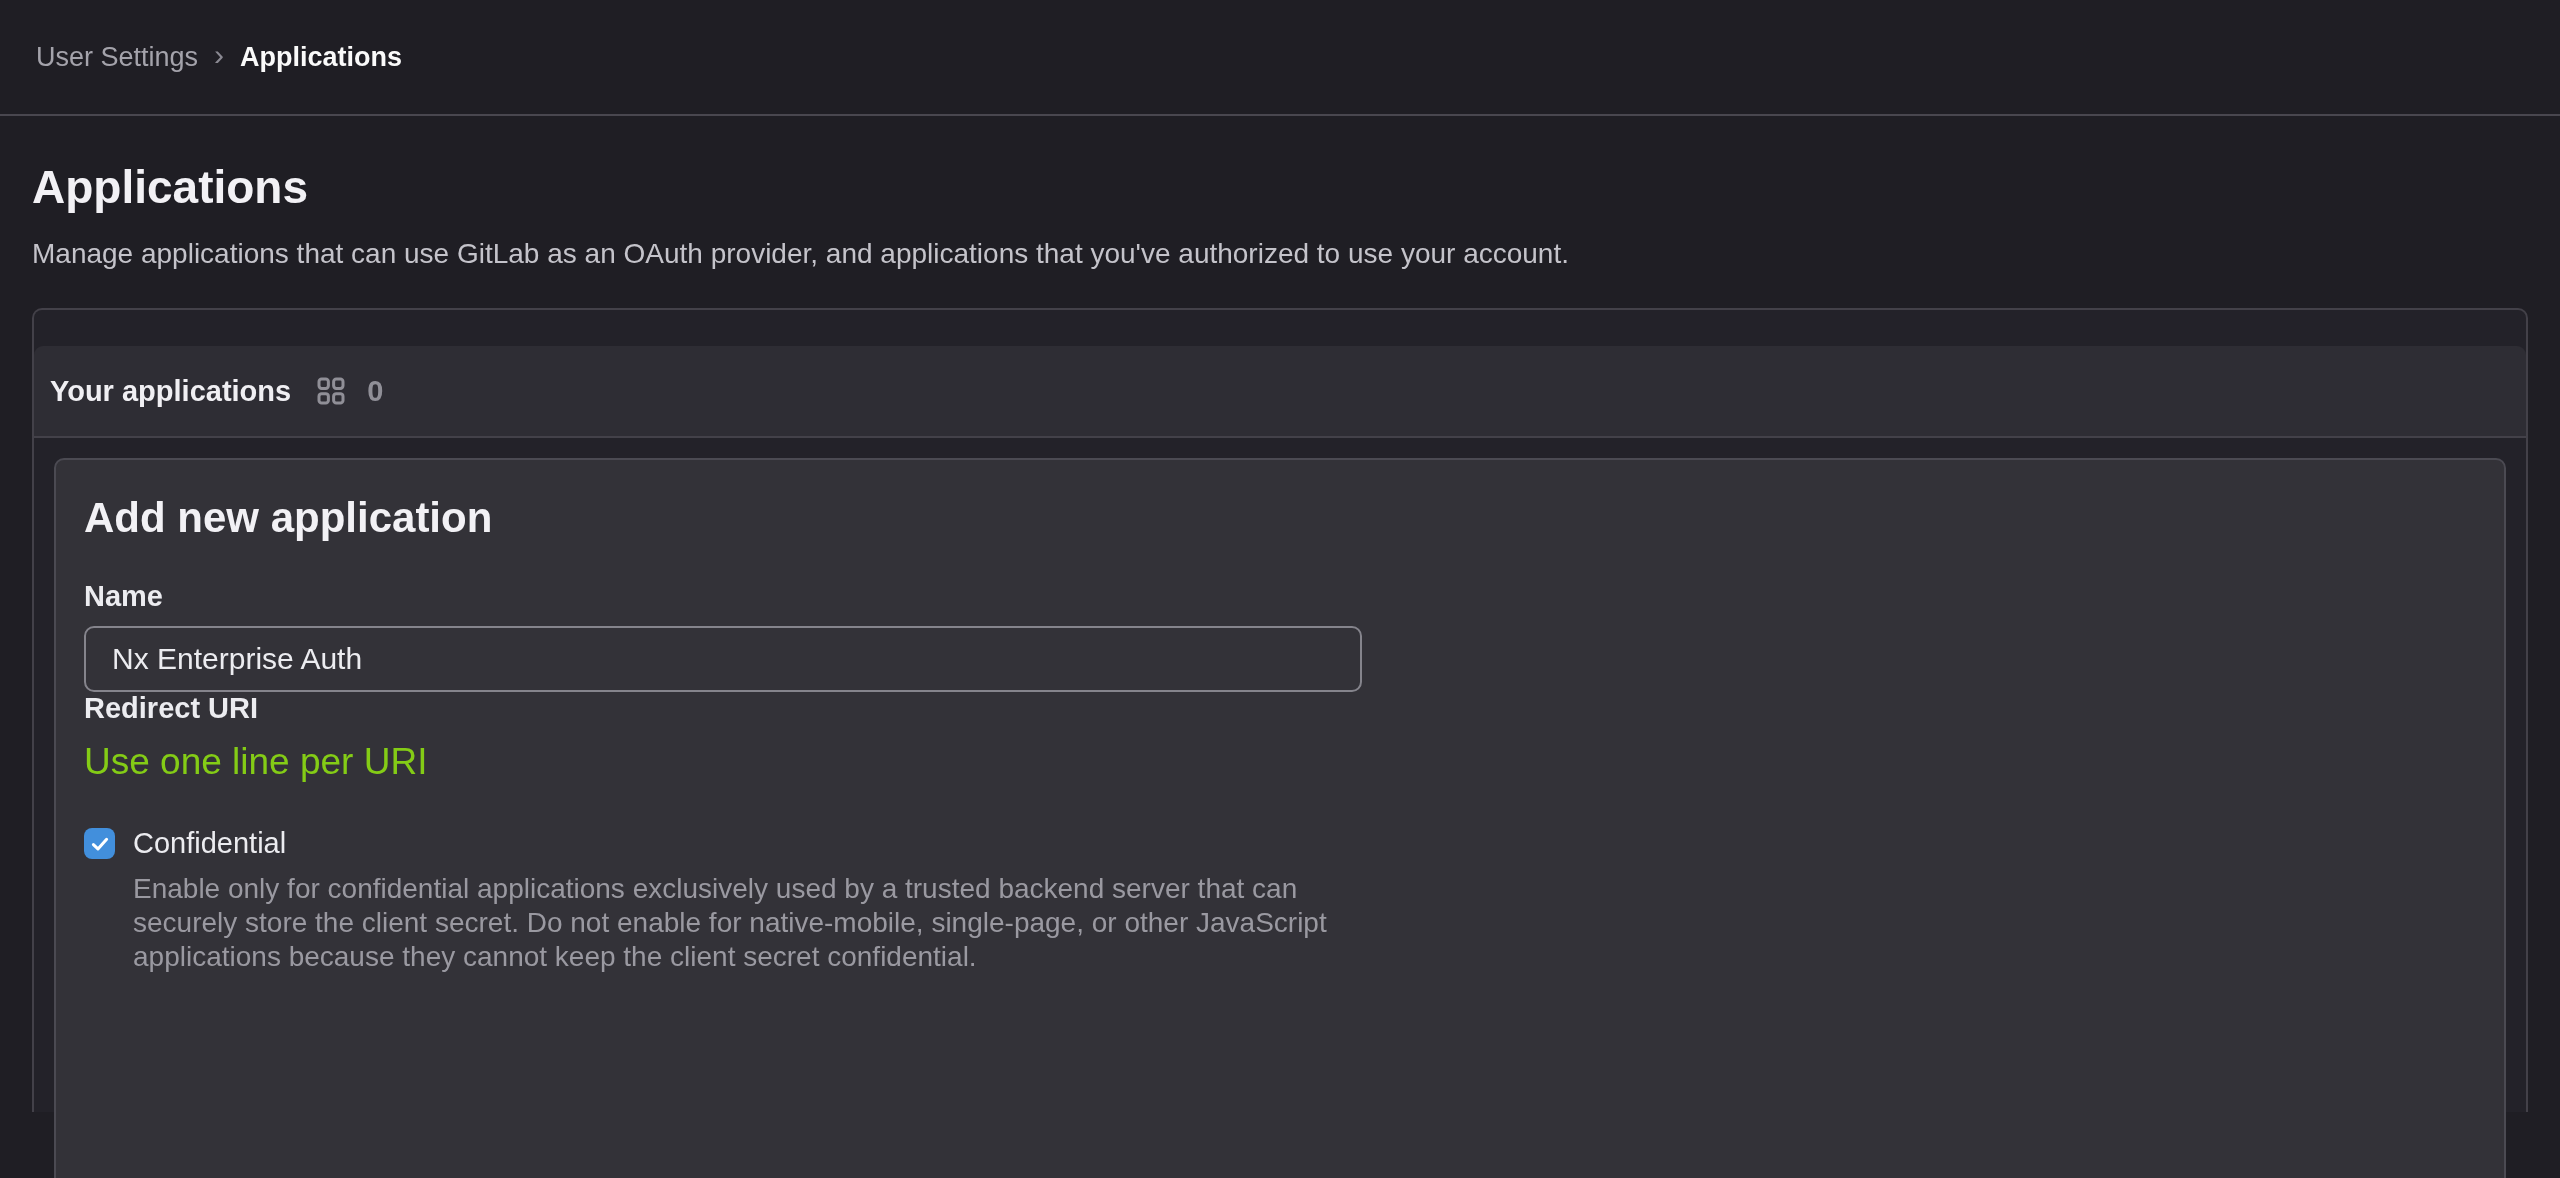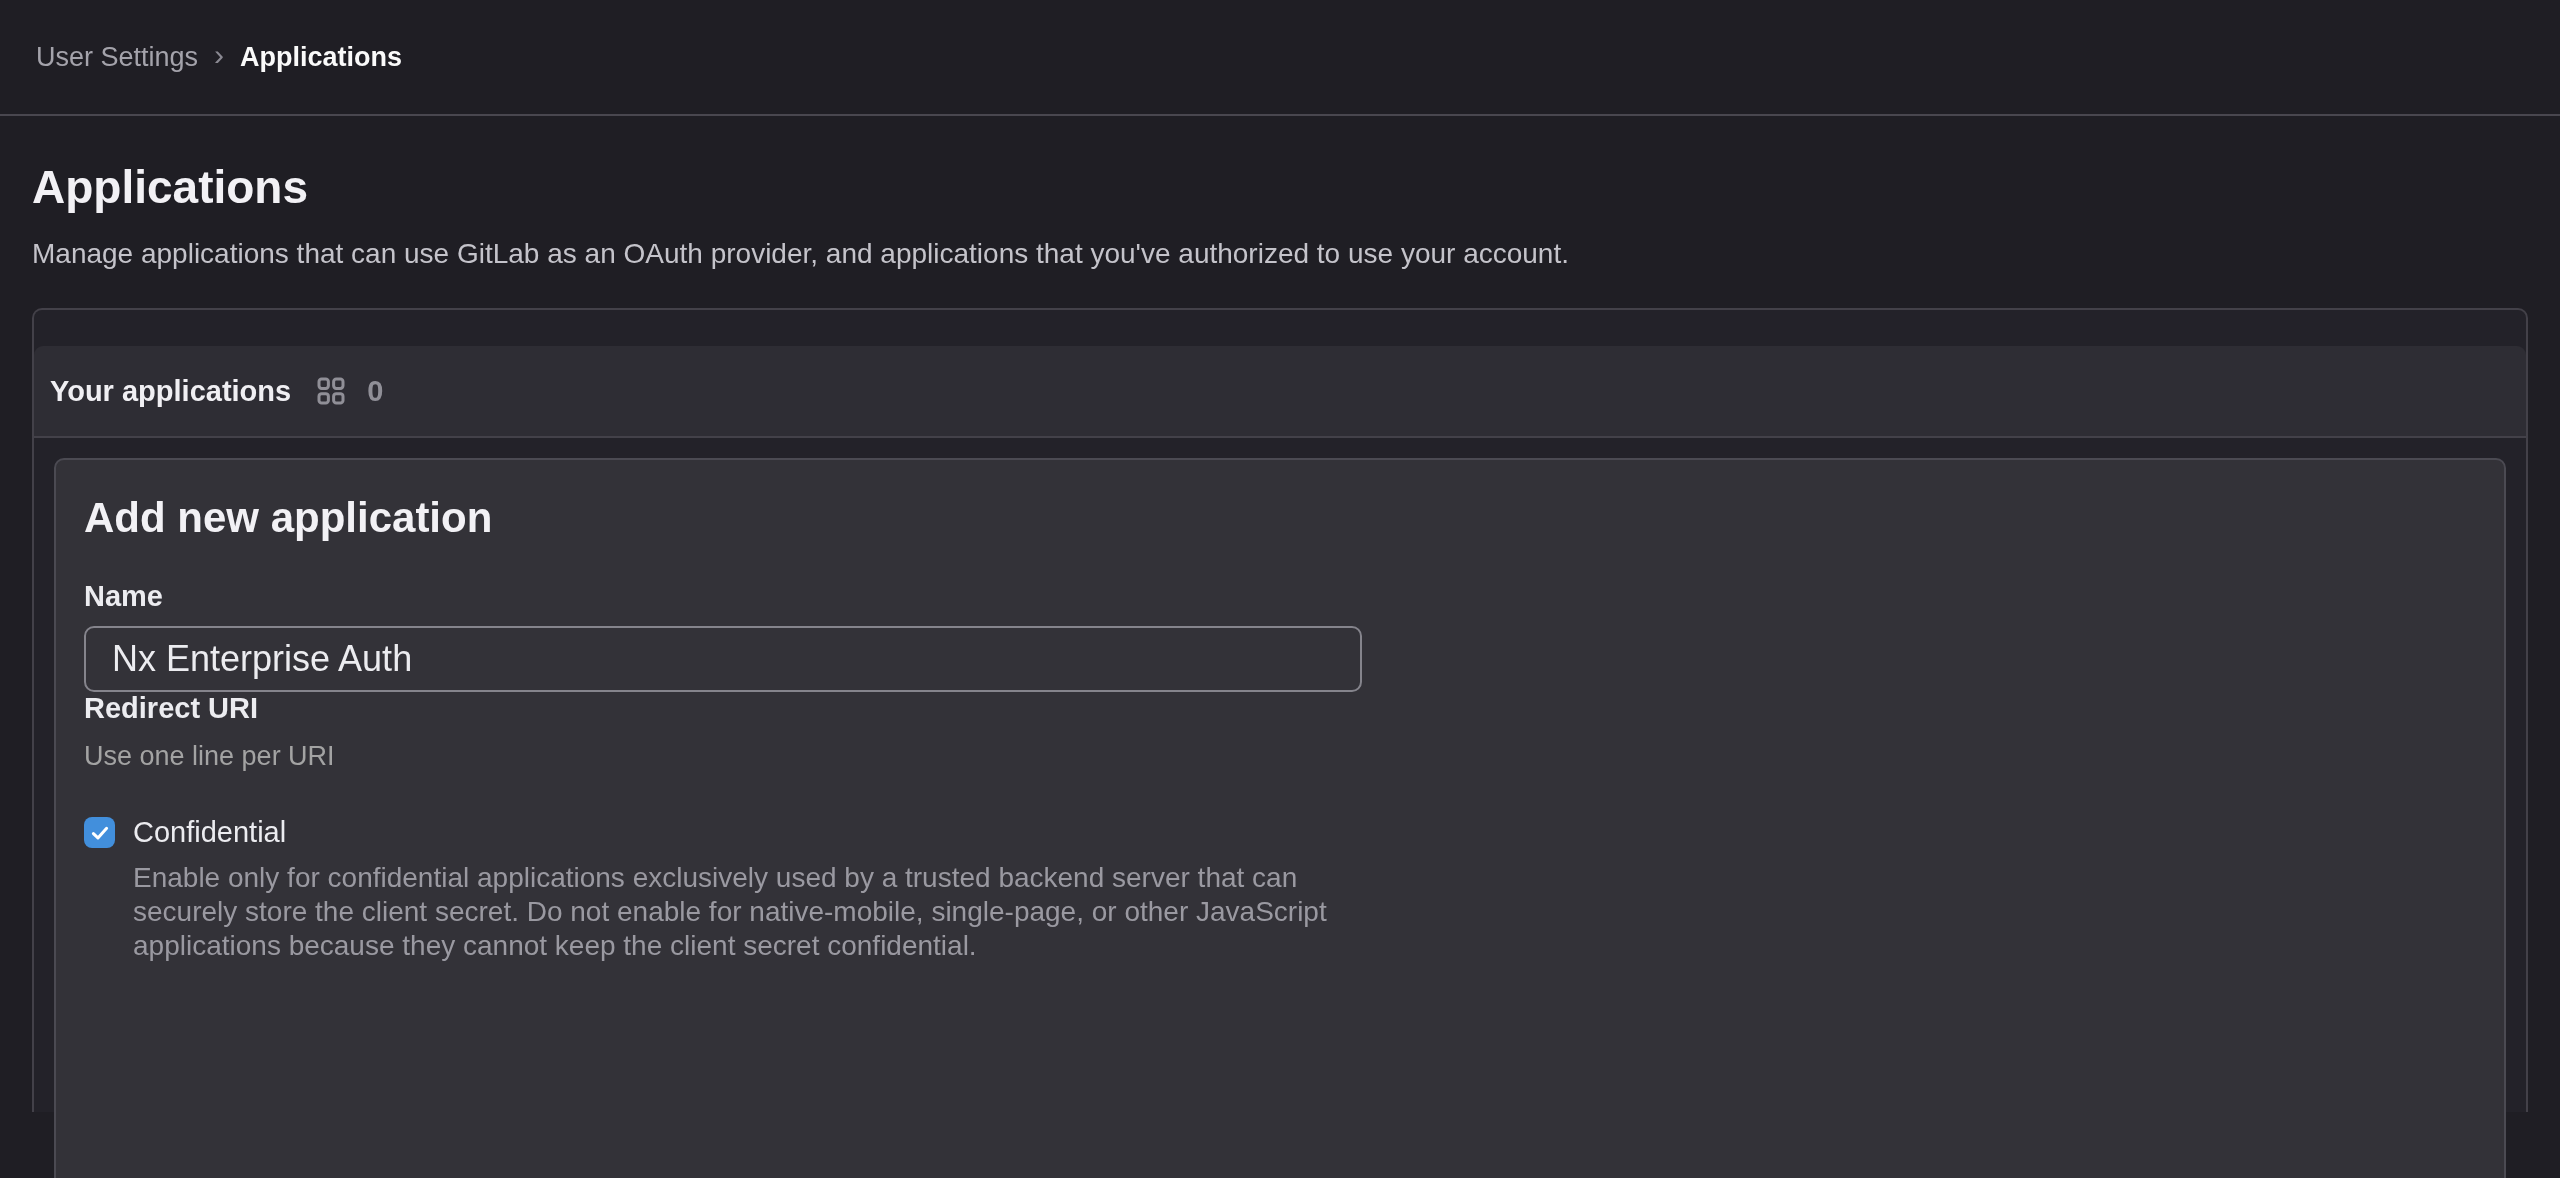--- a/index.html
+++ b/index.html
@@ -72,21 +72,21 @@
     min-height:760px;
   }
   .card-title{font-size:42px;font-weight:700;color:#f2f1f5;margin-top:2px;}
   .form{width:1278px;}
   .form-label{display:block;font-size:29px;font-weight:700;color:var(--text-primary);}
   .lbl-name{margin-top:38px;}
   .lbl-redirect{}
   .text-input{
     margin-top:13px;width:100%;height:66px;
     background:transparent;border:2px solid var(--field-border);border-radius:10px;
-    font-family:"Liberation Sans",sans-serif;font-size:36px;color:var(--text-primary);
+    font-family:"Liberation Sans",sans-serif;font-size:30px;color:var(--text-primary);
     padding:0 26px;outline:none;
   }
   .textarea{
     margin-top:13px;position:relative;width:100%;height:140px;
     border:2px solid var(--field-border);border-radius:10px;
     padding:14px 16px;cursor:text;overflow:hidden;
   }
   .uri-grid{
     display:grid;grid-template-columns:max-content max-content;
     justify-content:start;row-gap:11px;
@@ -95,21 +95,21 @@
   .uri-part.red{border-bottom:4px solid var(--red-line);}
   .uri-part.green{border-bottom:4px solid var(--green-line);}
   .uri-annot{font-size:26px;white-space:nowrap;}
   .uri-annot.red{color:var(--red);text-align:center;}
   .uri-annot.green{color:var(--green);text-align:left;padding-left:4px;}
   .resize-grip{
     position:absolute;right:3px;bottom:3px;width:18px;height:18px;
     background:repeating-linear-gradient(135deg,transparent 0 4px,#7c7b83 4px 6px);
     clip-path:polygon(100% 0,100% 100%,0 100%);
   }
-  .field-help{margin-top:16px;font-size:27px;color:#a3a3a3;}
+  .field-help{margin-top:16px;font-size:37px;color:#84cc16;}
 
   .check-row{margin-top:44px;display:flex;align-items:flex-start;gap:18px;}
   .checkbox{
     width:31px;height:31px;flex:0 0 auto;margin-top:1px;
     background:var(--blue);border-radius:8px;
     display:flex;align-items:center;justify-content:center;cursor:pointer;
   }
   .check-label{font-size:29px;color:var(--text-primary);cursor:pointer;}
   .check-desc{
     margin-top:12px;font-size:28px;line-height:34px;

